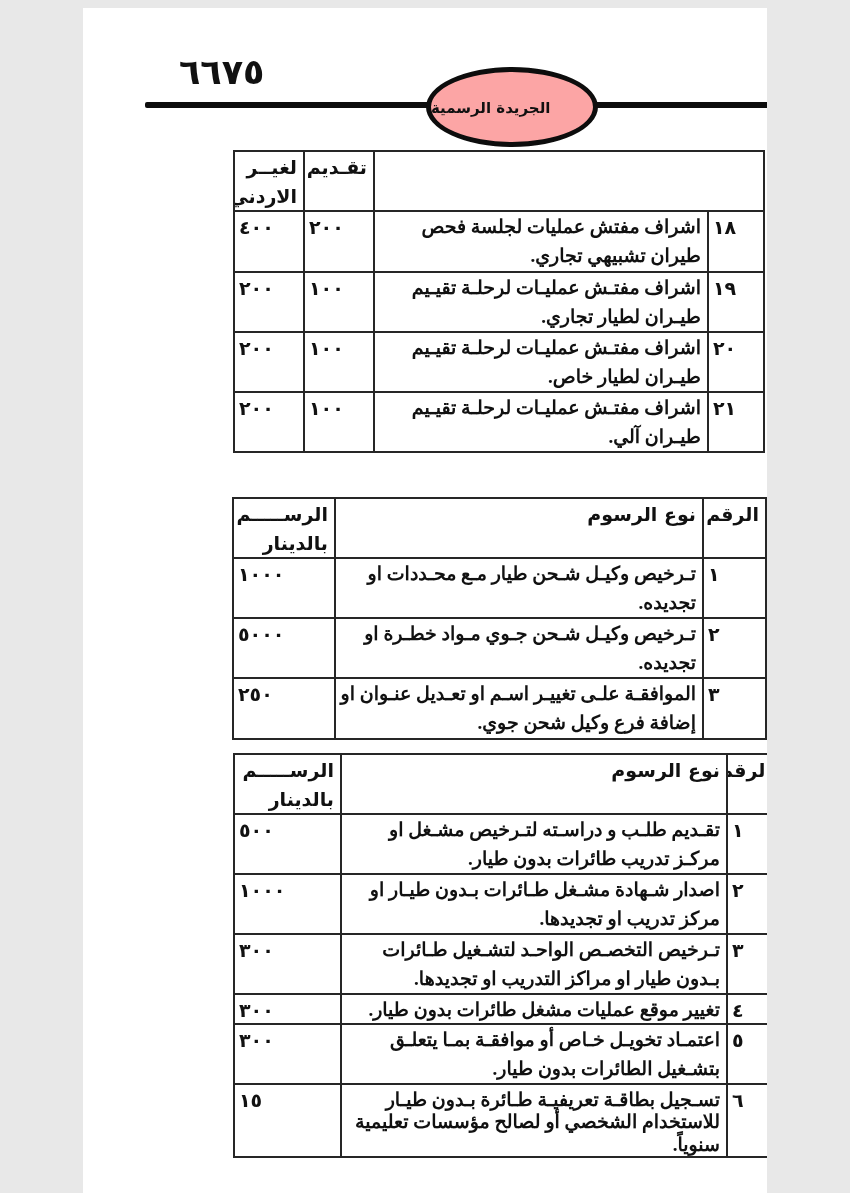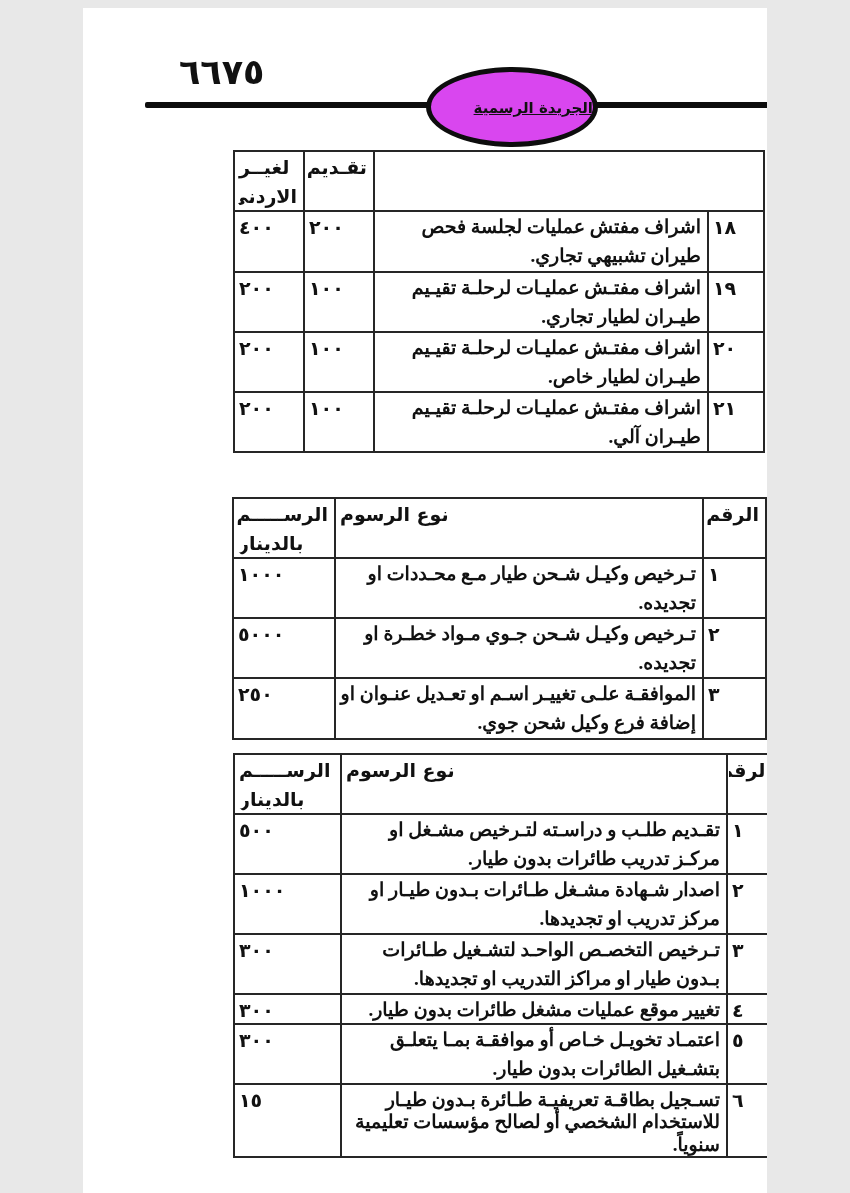--- a/index.html
+++ b/index.html
@@ -20,23 +20,23 @@
     direction:ltr;
   }
   .gazette-rule{
     position:absolute;left:62px;top:94px;
     width:726px;height:6px;background:#0d0d0d;
     border-radius:2px;z-index:1;
   }
   .gazette-seal{
     position:absolute;left:343px;top:59px;
     width:162px;height:70px;
-    background:#d946ef;border:5px solid #0d0d0d;border-radius:50%;
+    background:#fca5a5;border:5px solid #0d0d0d;border-radius:50%;
     z-index:2;
-    display:flex;align-items:center;justify-content:flex-start;text-decoration:underline;
+    display:flex;align-items:center;justify-content:flex-end;
   }
   .gazette-seal .seal-text{
     font-size:15px;font-weight:bold;padding-top:2px;
   }
   
   table.fees{
     position:absolute;
     border-collapse:collapse;table-layout:fixed;
     background:#ffffff;
   }
@@ -44,21 +44,21 @@
     border:2px solid #262626;
     font-weight:bold;
     font-size:19px;
     line-height:1.5;
     vertical-align:top;
     padding:1px 6px 0 4px;
     overflow:hidden;
   }
   td.c-desc{text-align:right;padding-right:9px;font-family:Liberation Serif, serif;}
   td.c-num{text-align:left;padding-top:4px;}
-  td.c-head{text-align:left;line-height:1.35;padding-top:6px;border-radius:15px;}
+  td.c-head{text-align:right;line-height:1.35;padding-top:6px;}
   td.va-mid{vertical-align:middle;padding-top:0;}
   td.va-low{vertical-align:bottom;padding-bottom:10px;}
   tr.tight td{line-height:1.18;padding-top:4px;}
   
   #t1{left:150px;top:142px;width:530px;}
   #t1 tr.hdr td{height:53px;}
   
   #t2{left:149px;top:489px;width:533px;}
   #t2 tr.hdr td{height:45px;}
   

